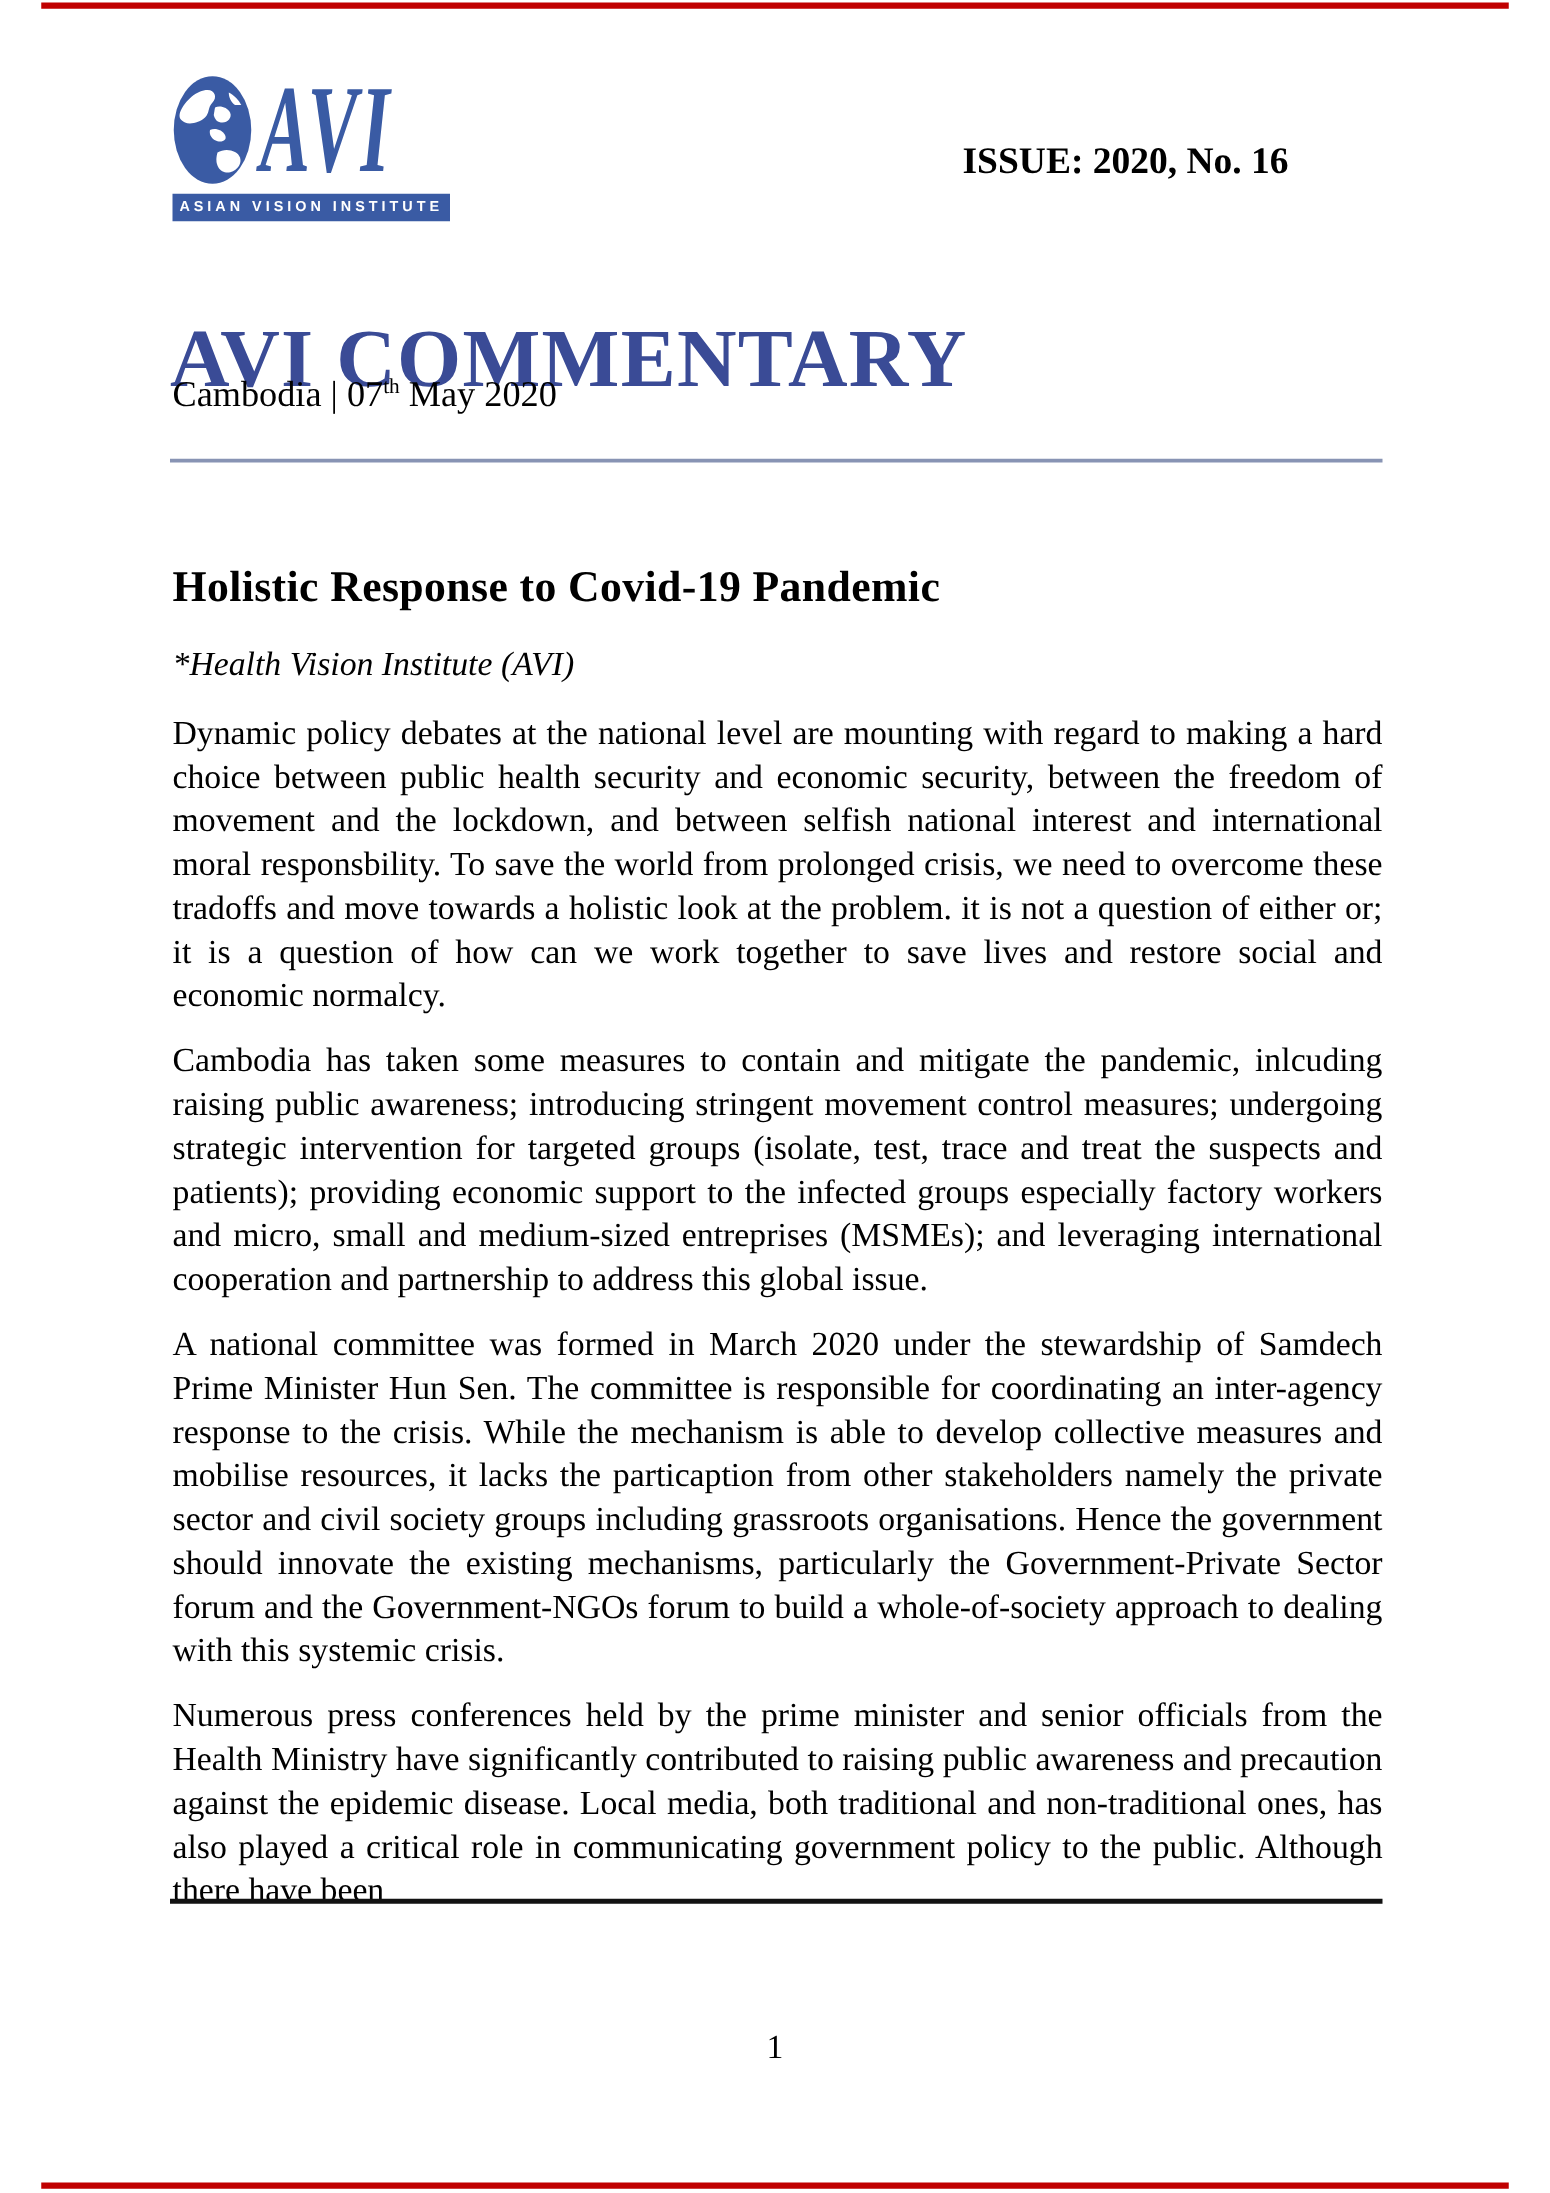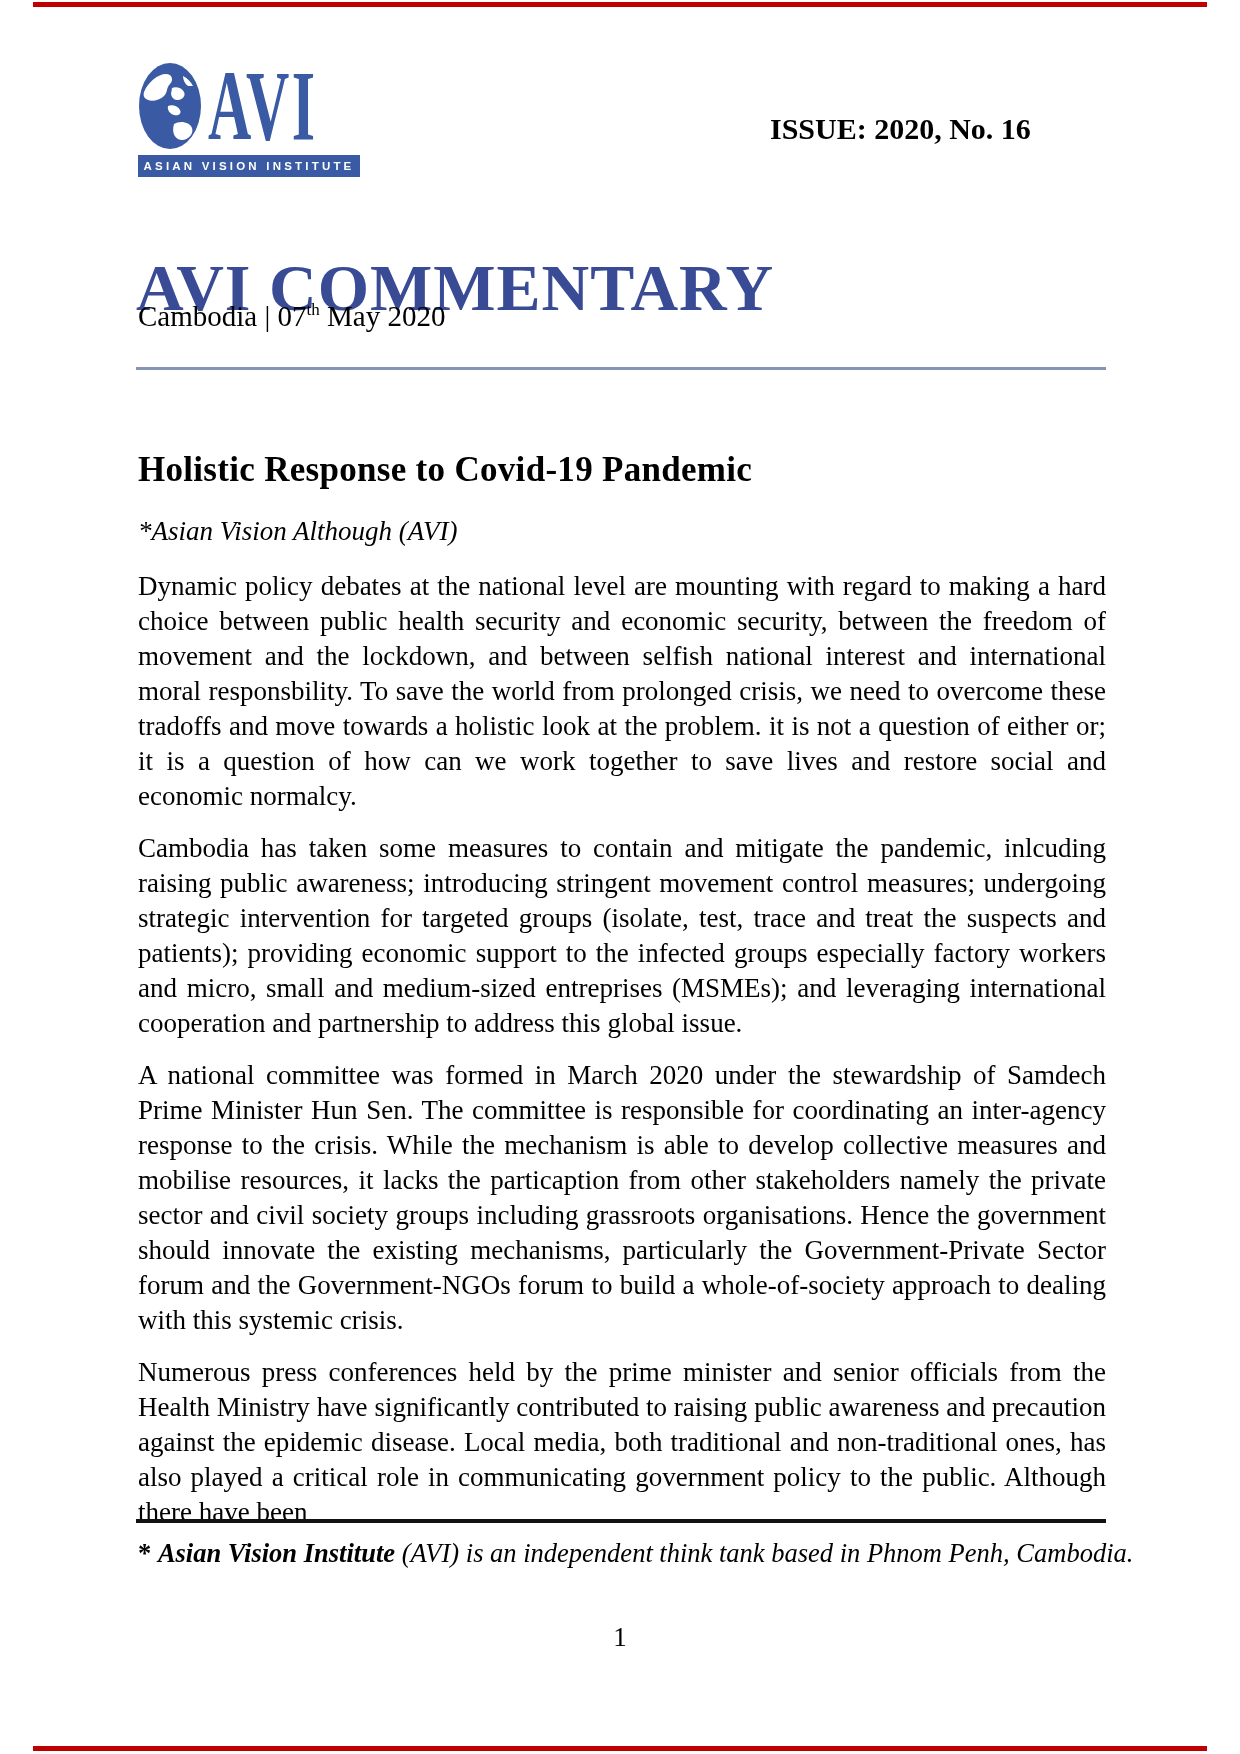--- a/index.html
+++ b/index.html
@@ -17,21 +17,21 @@
     left: 33px;
     width: 1174px;
     height: 5px;
     background: #C00000;
   }
   .accent-top { top: 2px; }
   .accent-bottom { bottom: 3px; }
 
   
   .logo { position: absolute; left: 138px; top: 60px; }
-  .logo-top { display: flex; align-items: center; height: 92px; }
+  .logo-top { display: flex; height: 92px; font-style: italic; }
   .logo-globe { width: 64px; height: 88px; flex: 0 0 auto; }
   .logo-acronym {
     font-family: "Liberation Serif", serif;
     font-weight: bold;
     font-size: 100px;
     line-height: 88px;
     color: #3A5BA4;
     letter-spacing: 4px;
     transform: scaleX(0.60);
     transform-origin: left center;
@@ -173,28 +173,27 @@
   <div class="issue">ISSUE: 2020, No. 16</div>
 
   <div class="doc-title">AVI COMMENTARY</div>
 
   <div class="dateline"><span>Cambodia | 07</span><sup>th</sup><span> May 2020</span></div>
 
   <div class="header-divider"></div>
 
   <div class="article">
     <h1 class="article-heading">Holistic Response to Covid-19 Pandemic</h1>
-    <div class="article-byline">*Asian Vision Although (AVI)</div>
+    <div class="article-byline">*Health Vision Institute (AVI)</div>
     <p>Dynamic policy debates at the national level are mounting with regard to making a hard choice between public health security and economic security, between the freedom of movement and the lockdown, and between selfish national interest and international moral responsbility. To save the world from prolonged crisis, we need to overcome these tradoffs and move towards a holistic look at the problem. it is not a question of either or; it is a question of how can we work together to save lives and restore social and economic normalcy.</p>
     <p>Cambodia has taken some measures to contain and mitigate the pandemic, inlcuding raising public awareness; introducing stringent movement control measures; undergoing strategic intervention for targeted groups (isolate, test, trace and treat the suspects and patients); providing economic support to the infected groups especially factory workers and micro, small and medium-sized entreprises (MSMEs); and leveraging international cooperation and partnership to address this global issue.</p>
     <p>A national committee was formed in March 2020 under the stewardship of Samdech Prime Minister Hun Sen. The committee is responsible for coordinating an inter-agency response to the crisis. While the mechanism is able to develop collective measures and mobilise resources, it lacks the particaption from other stakeholders namely the private sector and civil society groups including grassroots organisations. Hence the government should innovate the existing mechanisms, particularly the Government-Private Sector forum and the Government-NGOs forum to build a whole-of-society approach to dealing with this systemic crisis.</p>
     <p>Numerous press conferences held by the prime minister and senior officials from the Health Ministry have significantly contributed to raising public awareness and precaution against the epidemic disease. Local media, both traditional and non-traditional ones, has also played a critical role in communicating government policy to the public. Although there have been</p>
   </div>
 
   <div class="footnote-divider"></div>
 
-  <div class="footnote"><span class="fn-marker">* </span><span class="fn-org">Asian Vision Institute</span><span> (AVI) is an independent think tank based in Phnom Penh, Cambodia.</span></div>
 
   <div class="page-number">1</div>
 
   <div class="accent-bar accent-bottom"></div>
 
 </div>
 
 </body></html>

